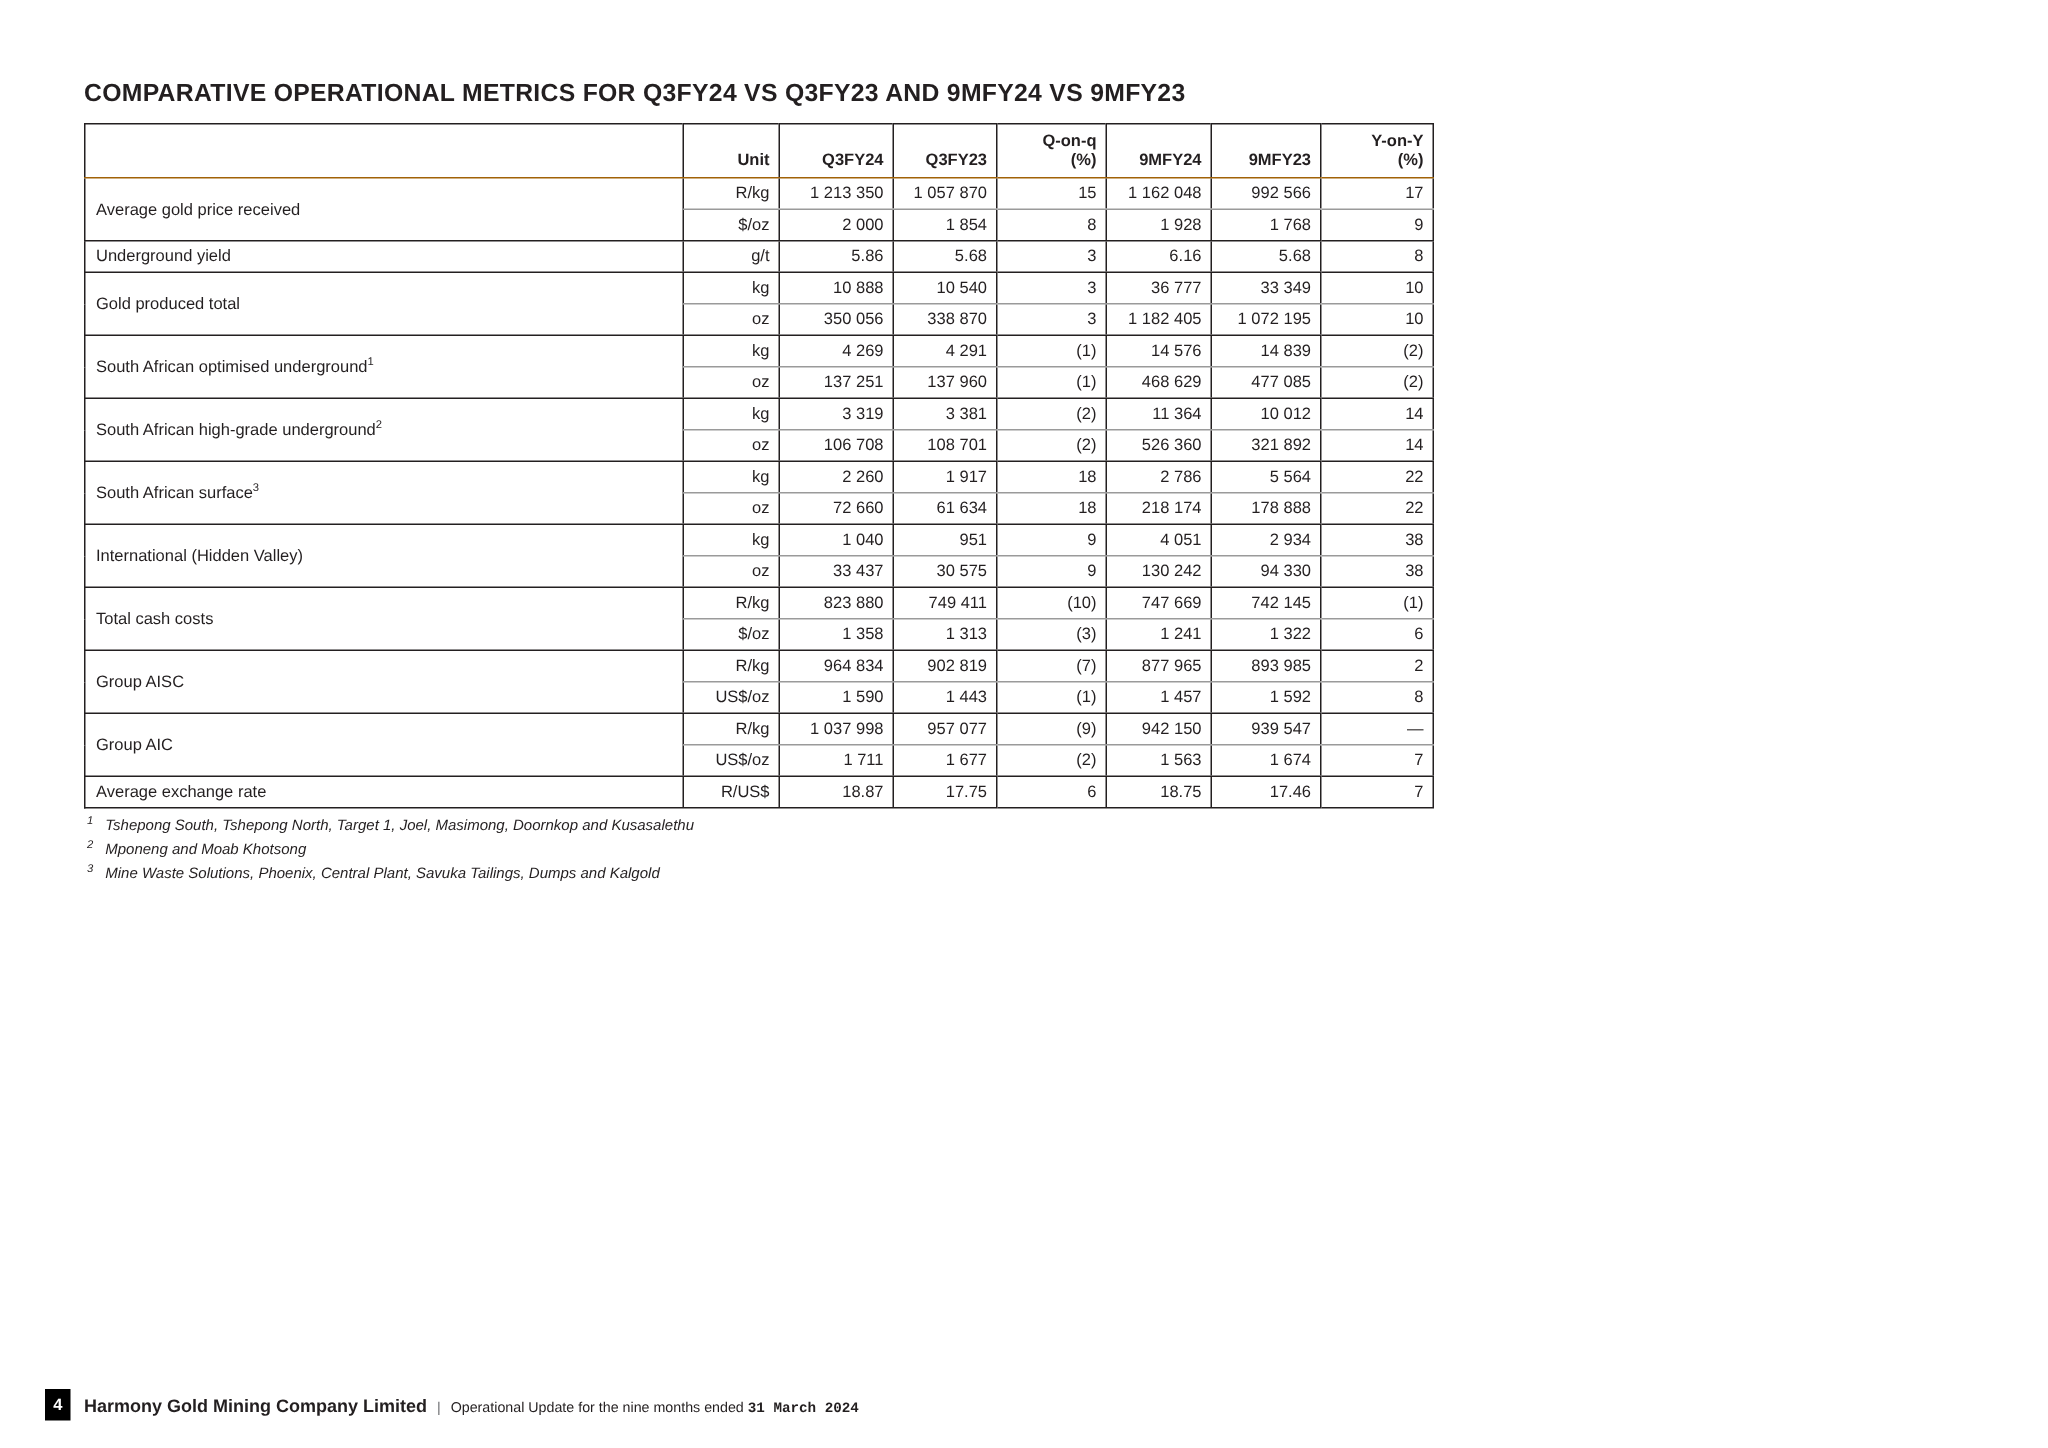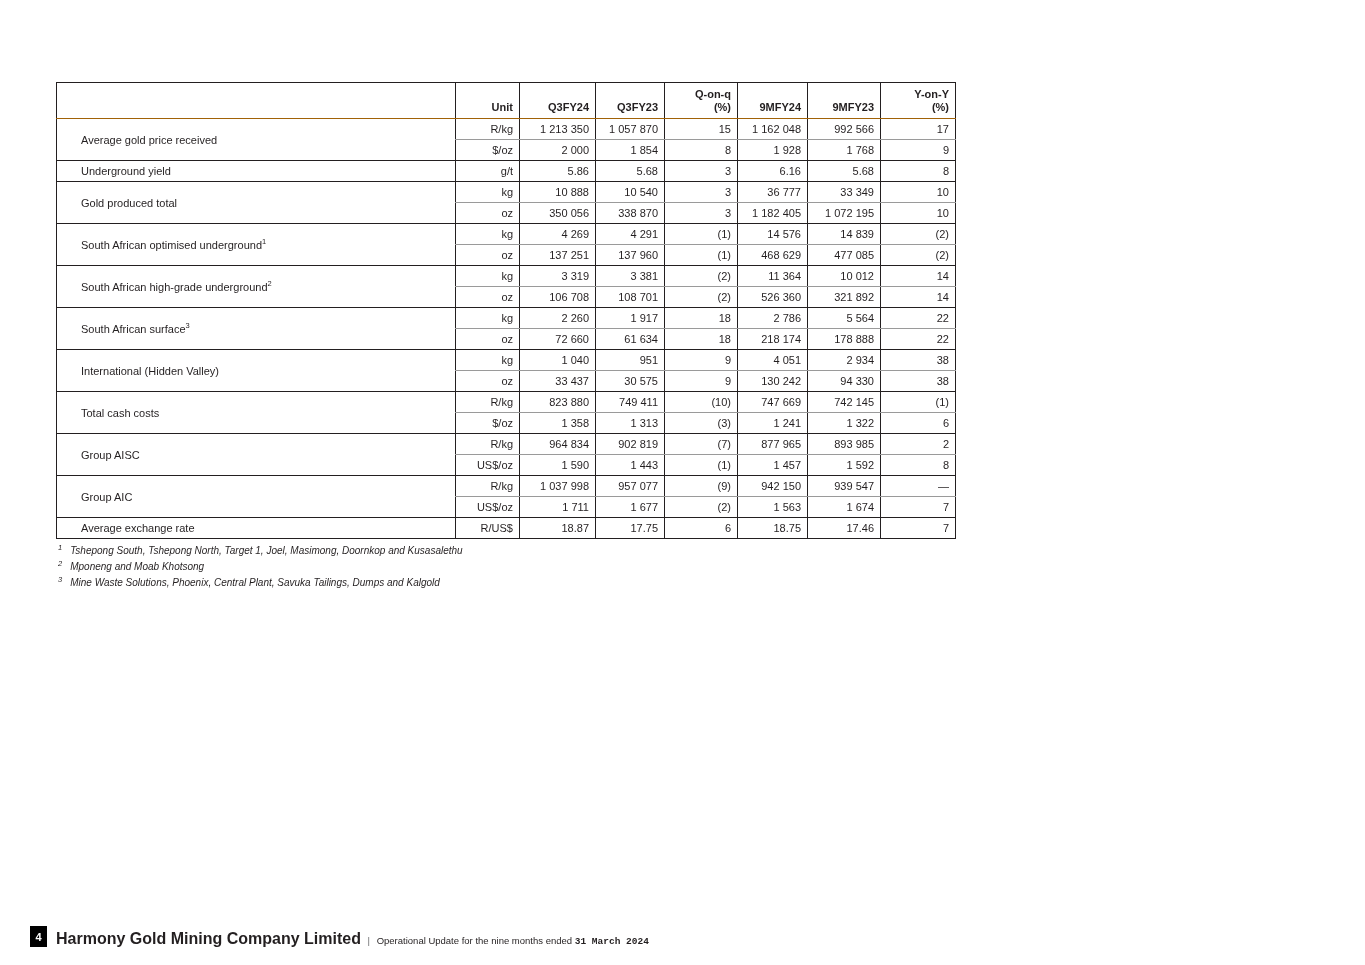--- a/index.html
+++ b/index.html
@@ -47,21 +47,21 @@
   }
   table.metrics thead th.label-col { border-left: none; }
   table.metrics td {
     padding: 3px 6px 3px 6px;
     line-height: 14px;
     border-bottom: 1px solid #9a9a9a;
   }
   table.metrics td.label {
     text-align: left;
     vertical-align: middle;
-    padding-left: 24px;
+    padding-left: 7px;
     border-bottom: 1px solid #231f20;
   }
   table.metrics td.unit, table.metrics td.num { text-align: right; }
   table.metrics tr.group-end td { border-bottom: 1px solid #231f20; }
   sup { font-size: 7.5px; vertical-align: super; line-height: 0; }
   .footnotes {
     position: absolute;
     left: 58px;
     top: 545px;
     font-size: 10px;
@@ -91,29 +91,30 @@
     align-items: center;
     justify-content: center;
   }
   .footer-text {
     position: absolute;
     left: 56px;
     top: 4px;
     font-size: 9.5px;
     color: #231f20;
   }
-  .footer-text .company { font-weight: 700; font-size: 16px; }
+  .footer-text .company { font-weight: 700; font-size: 12px; }
   .footer-text .sep { margin: 0 4px; color: #6d6e71; }
   .footer-text .date { font-weight: 700; font-family: Liberation Mono, monospace; }
 </style>
 </head>
 <body>
 
 <div class="page">
 
+  <div class="title">COMPARATIVE OPERATIONAL METRICS FOR Q3FY24 VS Q3FY23 AND 9MFY24 VS 9MFY23</div>
 
   <table class="metrics">
     <colgroup>
       <col style="width:399px">
       <col style="width:64px">
       <col style="width:76px">
       <col style="width:69px">
       <col style="width:73px">
       <col style="width:70px">
       <col style="width:73px">

